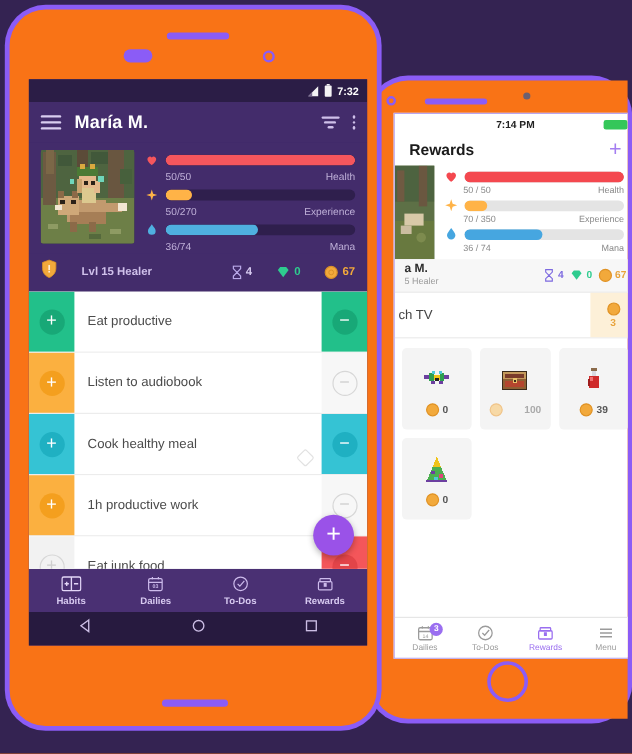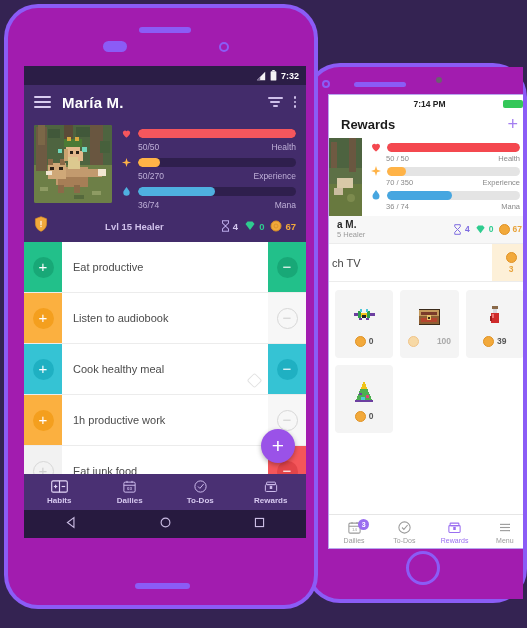--- a/index.html
+++ b/index.html
@@ -11,21 +11,21 @@
   }
   
   .phone {
     position:absolute;
     border-radius:34px;
     background:#8b5cf6;
     padding:4px;
   }
   .phone-inner {
     width:100%; height:100%;
-    background:#a21caf;
+    background:#f97316;
     border-radius:30px;
     position:relative;
     overflow:hidden;
   }
   
   #phone-right {
     left:306px; top:63px; width:221px; height:540px;
   }
   #phone-right .phone-inner { border-radius:30px 0 0 30px; }
   
@@ -84,22 +84,22 @@
   .barrow .gem { width:11px; height:13px; flex:none; display:flex; align-items:center; justify-content:center; }
   .track {
     flex:1; height:9px; border-radius:5px; background:#2f1f4d; overflow:hidden;
   }
   .track > span { display:block; height:100%; border-radius:5px; }
   .barlabels {
     display:flex; justify-content:space-between; font-size:8.5px;
     color:#bfb0d8; padding-left:17px; margin-top:-1px; margin-bottom:1px;
   }
   .statsrow {
-    display:flex; align-items:center; gap:6px;
-    padding:5px 10px 6px 10px; background:#432c6b;text-align:center;
+    display:flex; align-items:center; gap:20px;
+    padding:5px 10px 6px 10px; background:#432c6b;
   }
   .statsrow .lvl { color:#cfc0ea; font-size:9.5px; font-weight:bold; flex:1; }
   .stat { display:flex; align-items:center; gap:3px; font-size:9.5px; font-weight:bold; }
 
   
   .tasklist { flex:1; background:#f2f2f2; overflow:hidden; position:relative; }
   .task {
     display:flex; align-items:center; height:51px; background:#fff;
     border-bottom:1px solid #ececec; position:relative;
   }

